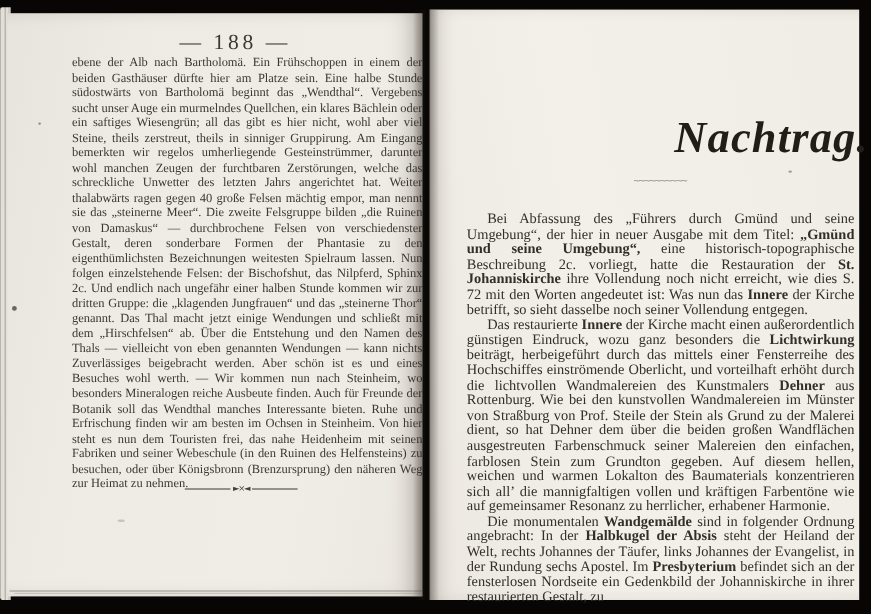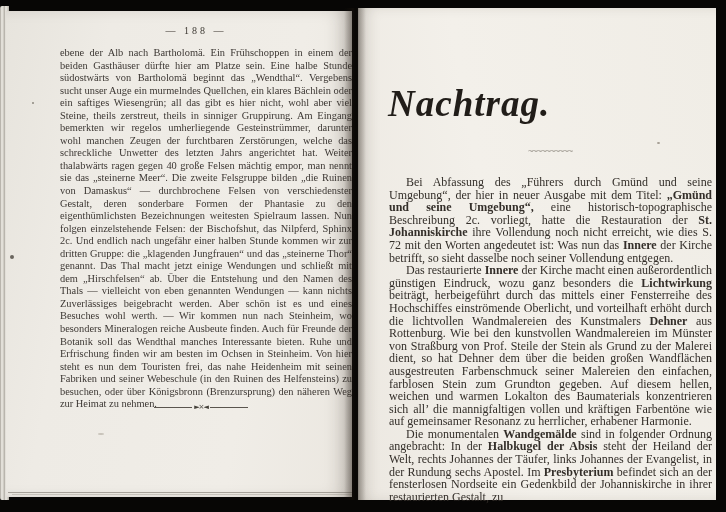--- a/index.html
+++ b/index.html
@@ -33,37 +33,37 @@
     background:linear-gradient(260deg,#f0ede6 0%,#f3f0ea 60%,#ece8e1 100%);
     box-shadow:inset 12px 0 18px -9px rgba(45,35,25,0.33);
   }
   .gutter{
     position:absolute;left:344px;top:8px;width:22px;height:492px;
     background:linear-gradient(to right,rgba(30,22,14,0) 0%,rgba(30,22,14,0.35) 40%,rgba(10,8,5,0.6) 52%,rgba(30,22,14,0.25) 70%,rgba(30,22,14,0) 100%);
     pointer-events:none;
   }
   .page-header{
     position:absolute;top:14px;left:40px;width:300px;
-    text-align:center;font-size:10px;letter-spacing:3px;color:#3c3832;
+    text-align:center;font-size:18px;letter-spacing:3px;color:#3c3832;
   }
   .body-text{
     position:absolute;top:36px;left:54px;width:292px;
     font-size:10.4px;line-height:12.55px;text-align:justify;
     color:#3c3733;
   }
   .ornament{
     position:absolute;top:390px;left:110px;width:170px;height:12px;
     display:flex;align-items:center;justify-content:center;gap:2px;
   }
   .orn-line{display:inline-block;width:38px;height:1px;background:#5a554e;}
   .orn-center{font-size:7px;color:#44403a;letter-spacing:-1px;line-height:1;
     font-family:"DejaVu Sans", sans-serif;}
   .heading{
-    position:absolute;top:74px;left:30px;width:324px;margin:0;
-    text-align:left;font-size:37px;font-weight:bold;font-style:italic;
+    position:absolute;top:74px;left:30px;width:324px;margin:12px;
+    text-align:right;font-size:37px;font-weight:bold;font-style:italic;
     color:#211d19;letter-spacing:1px;
   }
   .divider{
     position:absolute;top:138px;left:30px;width:324px;
     text-align:center;font-size:9px;color:#9a958c;letter-spacing:-1px;
     font-family:"DejaVu Sans Mono", monospace;
   }
   .paras{
     position:absolute;top:168px;left:31px;width:323px;
     font-size:12px;line-height:12.6px;text-align:justify;

